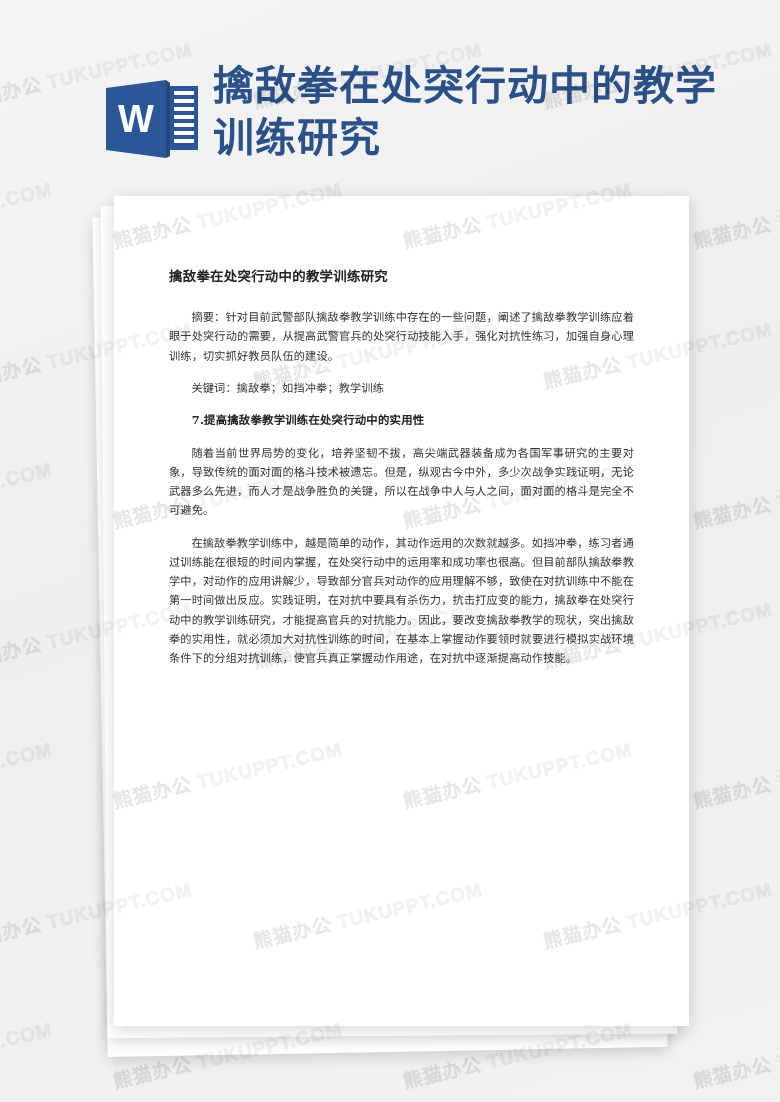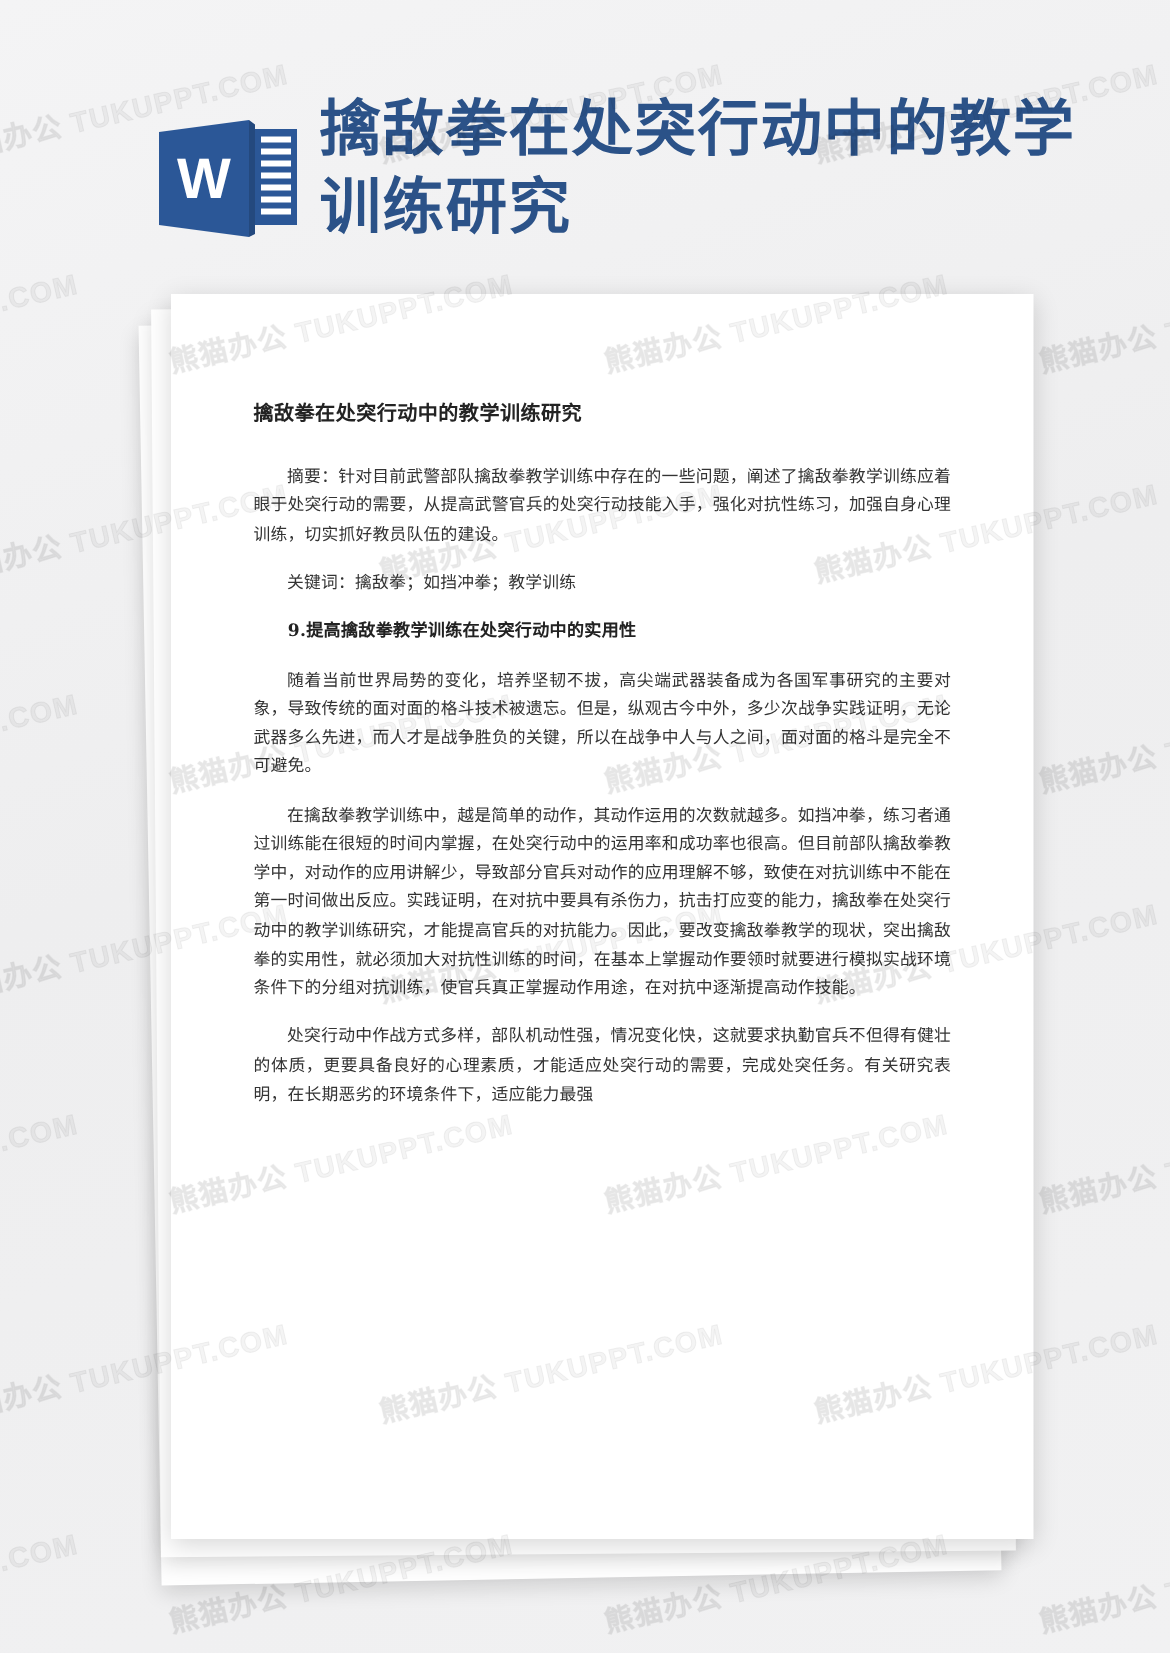--- a/index.html
+++ b/index.html
@@ -178,24 +178,23 @@
   </div>
   <div class="doc-title">擒敌拳在处突行动中的教学训练研究</div>
 </div>
 
 <div class="doc-body">
   <div class="doc-inner">
     <div class="doc-heading">擒敌拳在处突行动中的教学训练研究</div>
     <div id="blocks">
         <div class="para">摘要：针对目前武警部队擒敌拳教学训练中存在的一些问题，阐述了擒敌拳教学训练应着眼于处突行动的需要，从提高武警官兵的处突行动技能入手，强化对抗性练习，加强自身心理训练，切实抓好教员队伍的建设。</div>
         <div class="para">关键词：擒敌拳；如挡冲拳；教学训练</div>
-        <div class="sec-h1">9.提高擒敌拳教学训练在处突行动中的实用性</div>
+        <div class="sec-h1">7.提高擒敌拳教学训练在处突行动中的实用性</div>
         <div class="para">随着当前世界局势的变化，培养坚韧不拔，高尖端武器装备成为各国军事研究的主要对象，导致传统的面对面的格斗技术被遗忘。但是，纵观古今中外，多少次战争实践证明，无论武器多么先进，而人才是战争胜负的关键，所以在战争中人与人之间，面对面的格斗是完全不可避免。</div>
         <div class="para">在擒敌拳教学训练中，越是简单的动作，其动作运用的次数就越多。如挡冲拳，练习者通过训练能在很短的时间内掌握，在处突行动中的运用率和成功率也很高。但目前部队擒敌拳教学中，对动作的应用讲解少，导致部分官兵对动作的应用理解不够，致使在对抗训练中不能在第一时间做出反应。实践证明，在对抗中要具有杀伤力，抗击打应变的能力，擒敌拳在处突行动中的教学训练研究，才能提高官兵的对抗能力。因此，要改变擒敌拳教学的现状，突出擒敌拳的实用性，就必须加大对抗性训练的时间，在基本上掌握动作要领时就要进行模拟实战环境条件下的分组对抗训练，使官兵真正掌握动作用途，在对抗中逐渐提高动作技能。</div>
-        <div class="para">处突行动中作战方式多样，部队机动性强，情况变化快，这就要求执勤官兵不但得有健壮的体质，更要具备良好的心理素质，才能适应处突行动的需要，完成处突任务。有关研究表明，在长期恶劣的环境条件下，适应能力最强</div>
       </div>
   </div>
 </div>
 
 <div class="watermark-layer" id="wm-layer">
     <div class="wm" style="left: 80px; top: 180px;">熊猫办公 TUKUPPT.COM</div>
     <div class="wm" style="left: 370px; top: 180px;">熊猫办公 TUKUPPT.COM</div>
     <div class="wm" style="left: 660px; top: 180px;">熊猫办公 TUKUPPT.COM</div>
     <div class="wm" style="left: -60px; top: 320px;">熊猫办公 TUKUPPT.COM</div>
     <div class="wm" style="left: 230px; top: 320px;">熊猫办公 TUKUPPT.COM</div>

